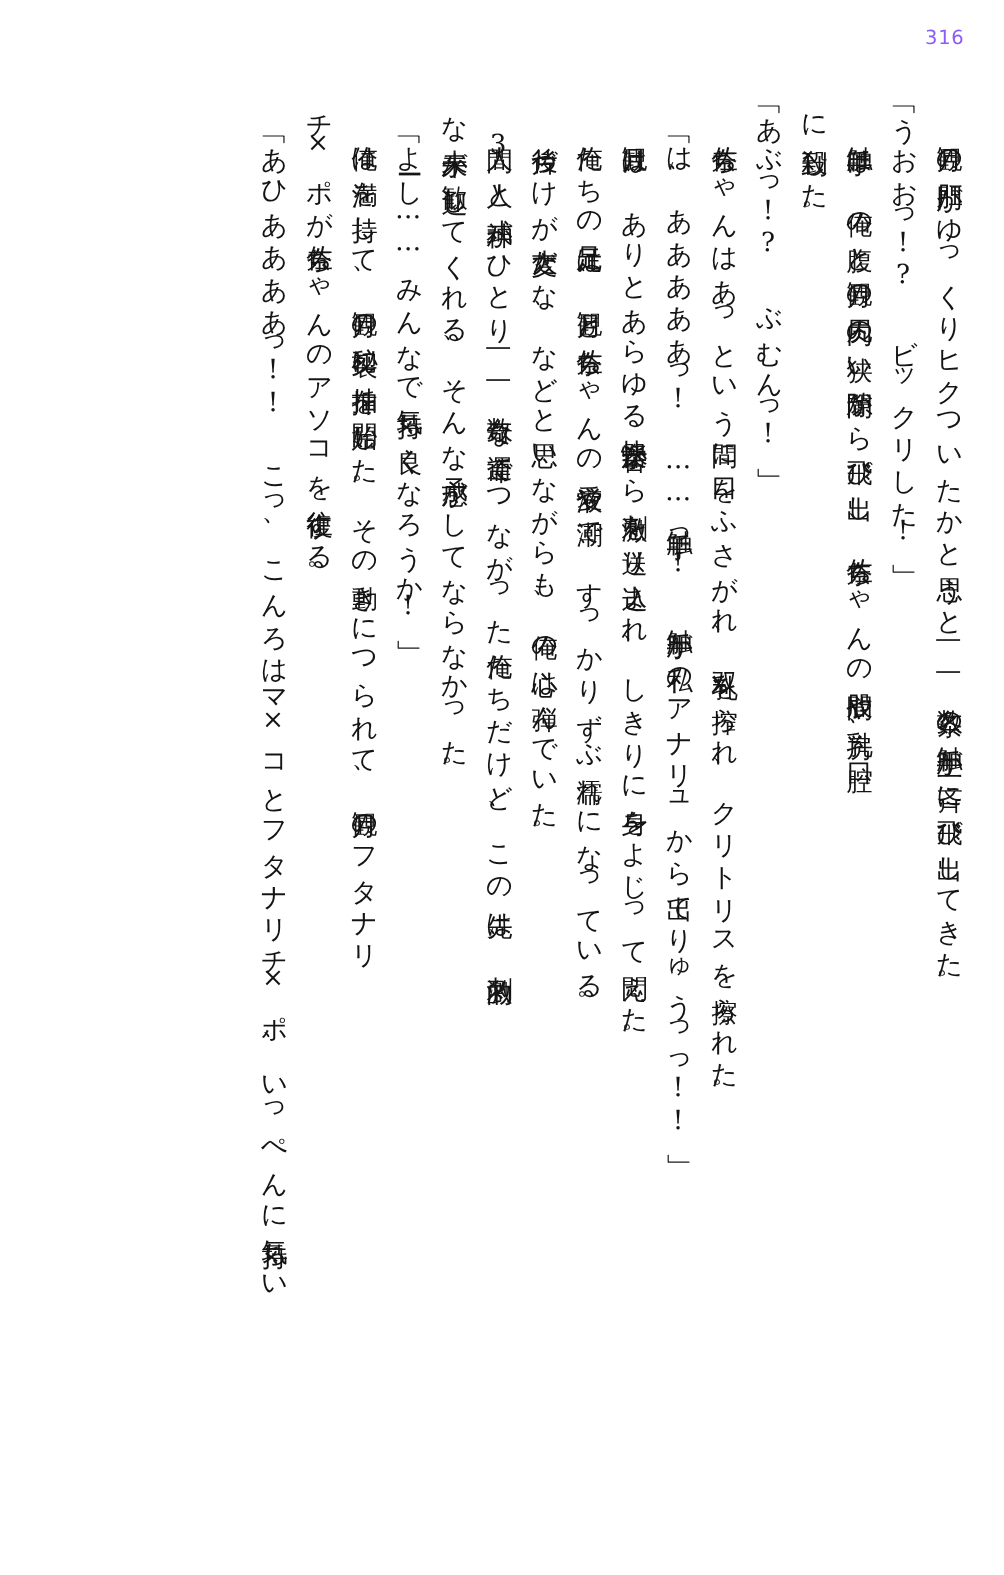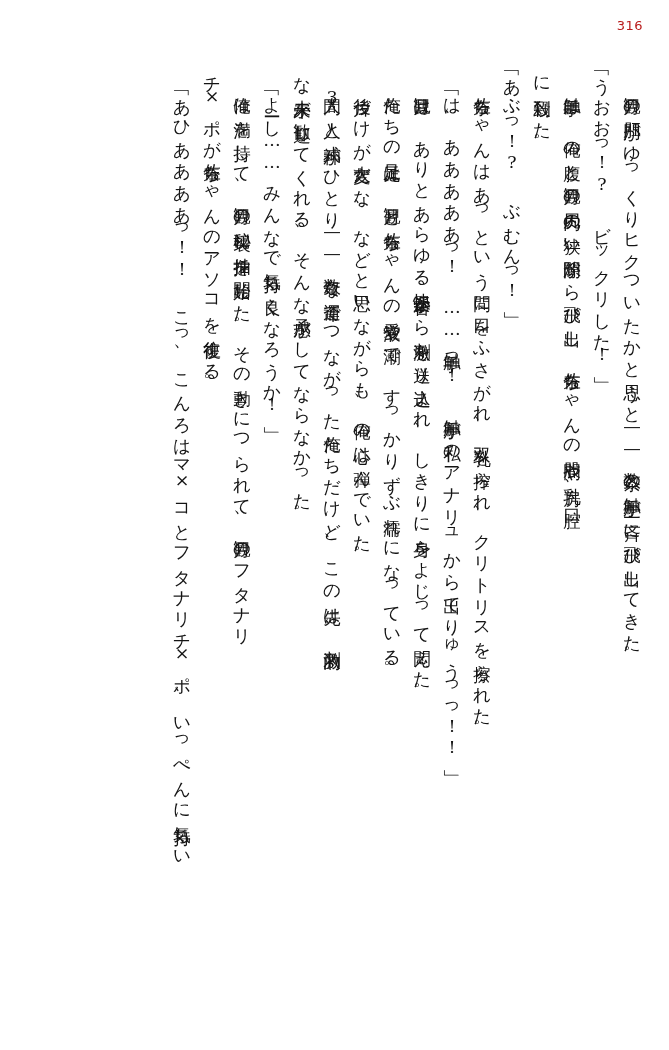--- a/index.html
+++ b/index.html
@@ -18,21 +18,21 @@
     background: #ffffff;
     overflow: hidden;
     box-sizing: border-box;
   }
   .page-number {
     position: absolute;
     top: 18px;
     right: 26px;
     font-size: 13px;
     letter-spacing: 0.5px;
-    color: #b91c1c;
+    color: #8b5cf6;
     font-family: "DejaVu Sans", "Liberation Sans", sans-serif;
   }
   .body-text {
     position: absolute;
     top: 64px;
     right: 22px;
     left: 26px;
     bottom: 26px;
     display: flex;
     flex-direction: row-reverse;

